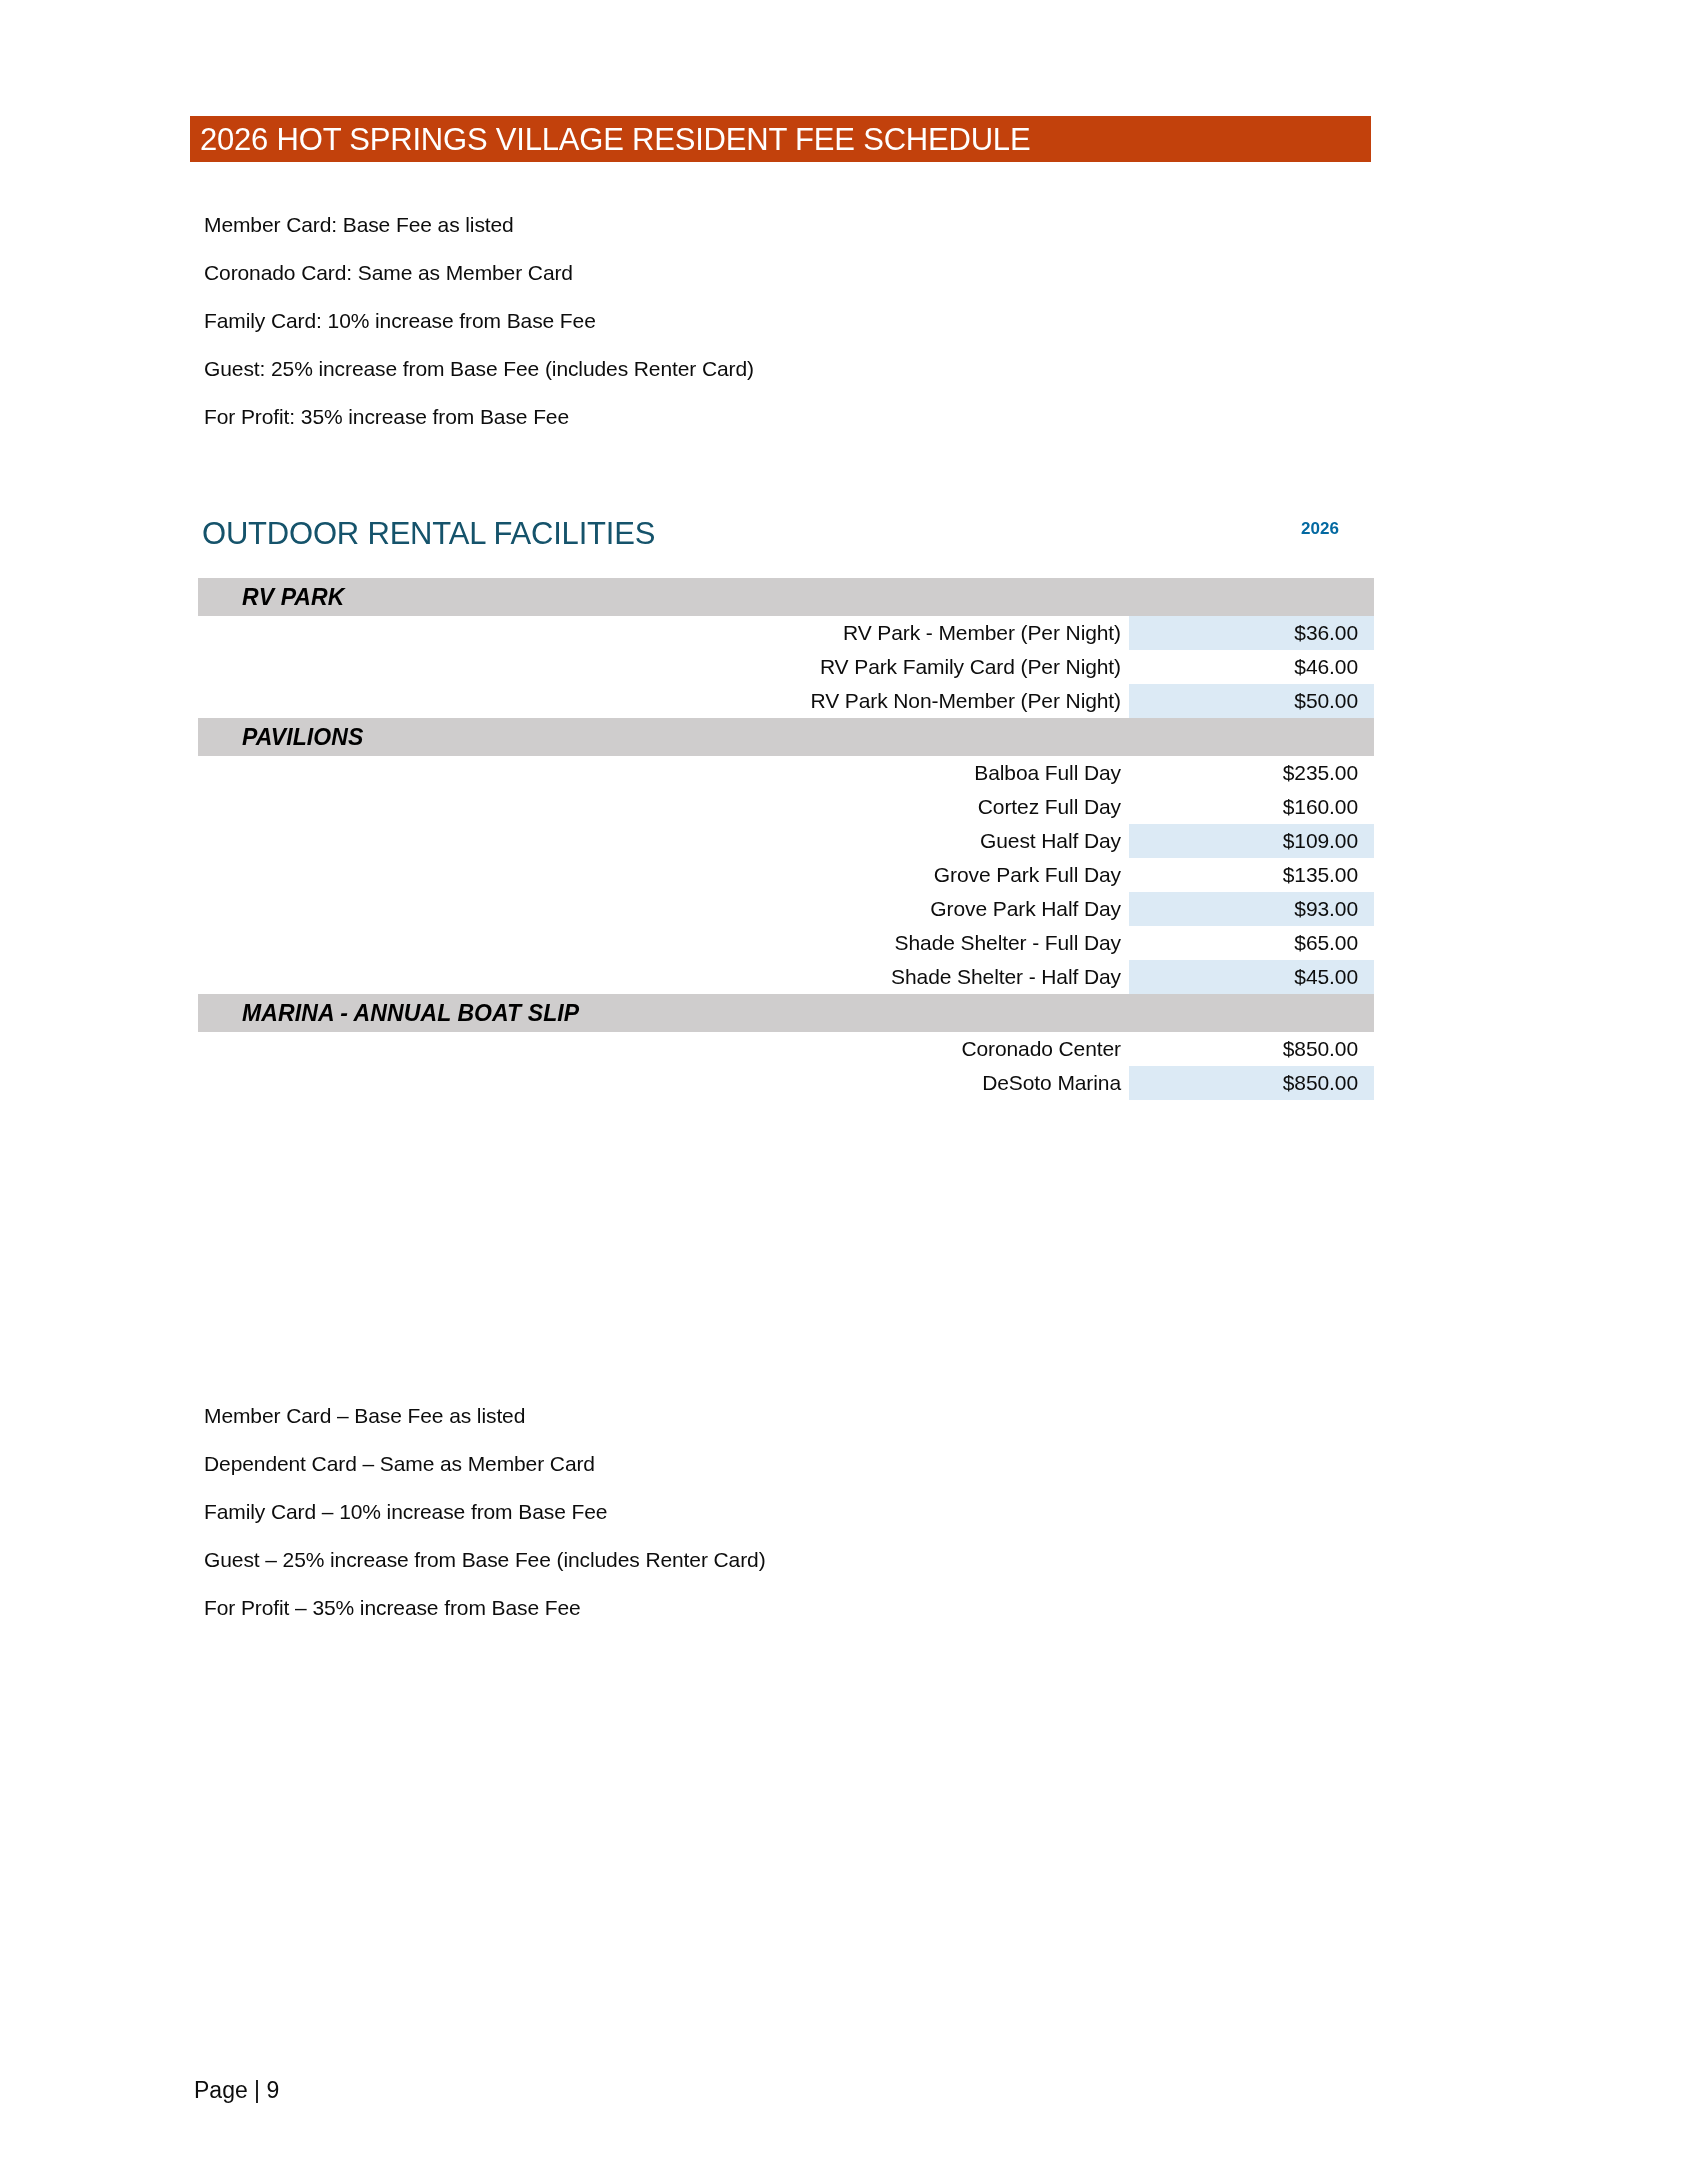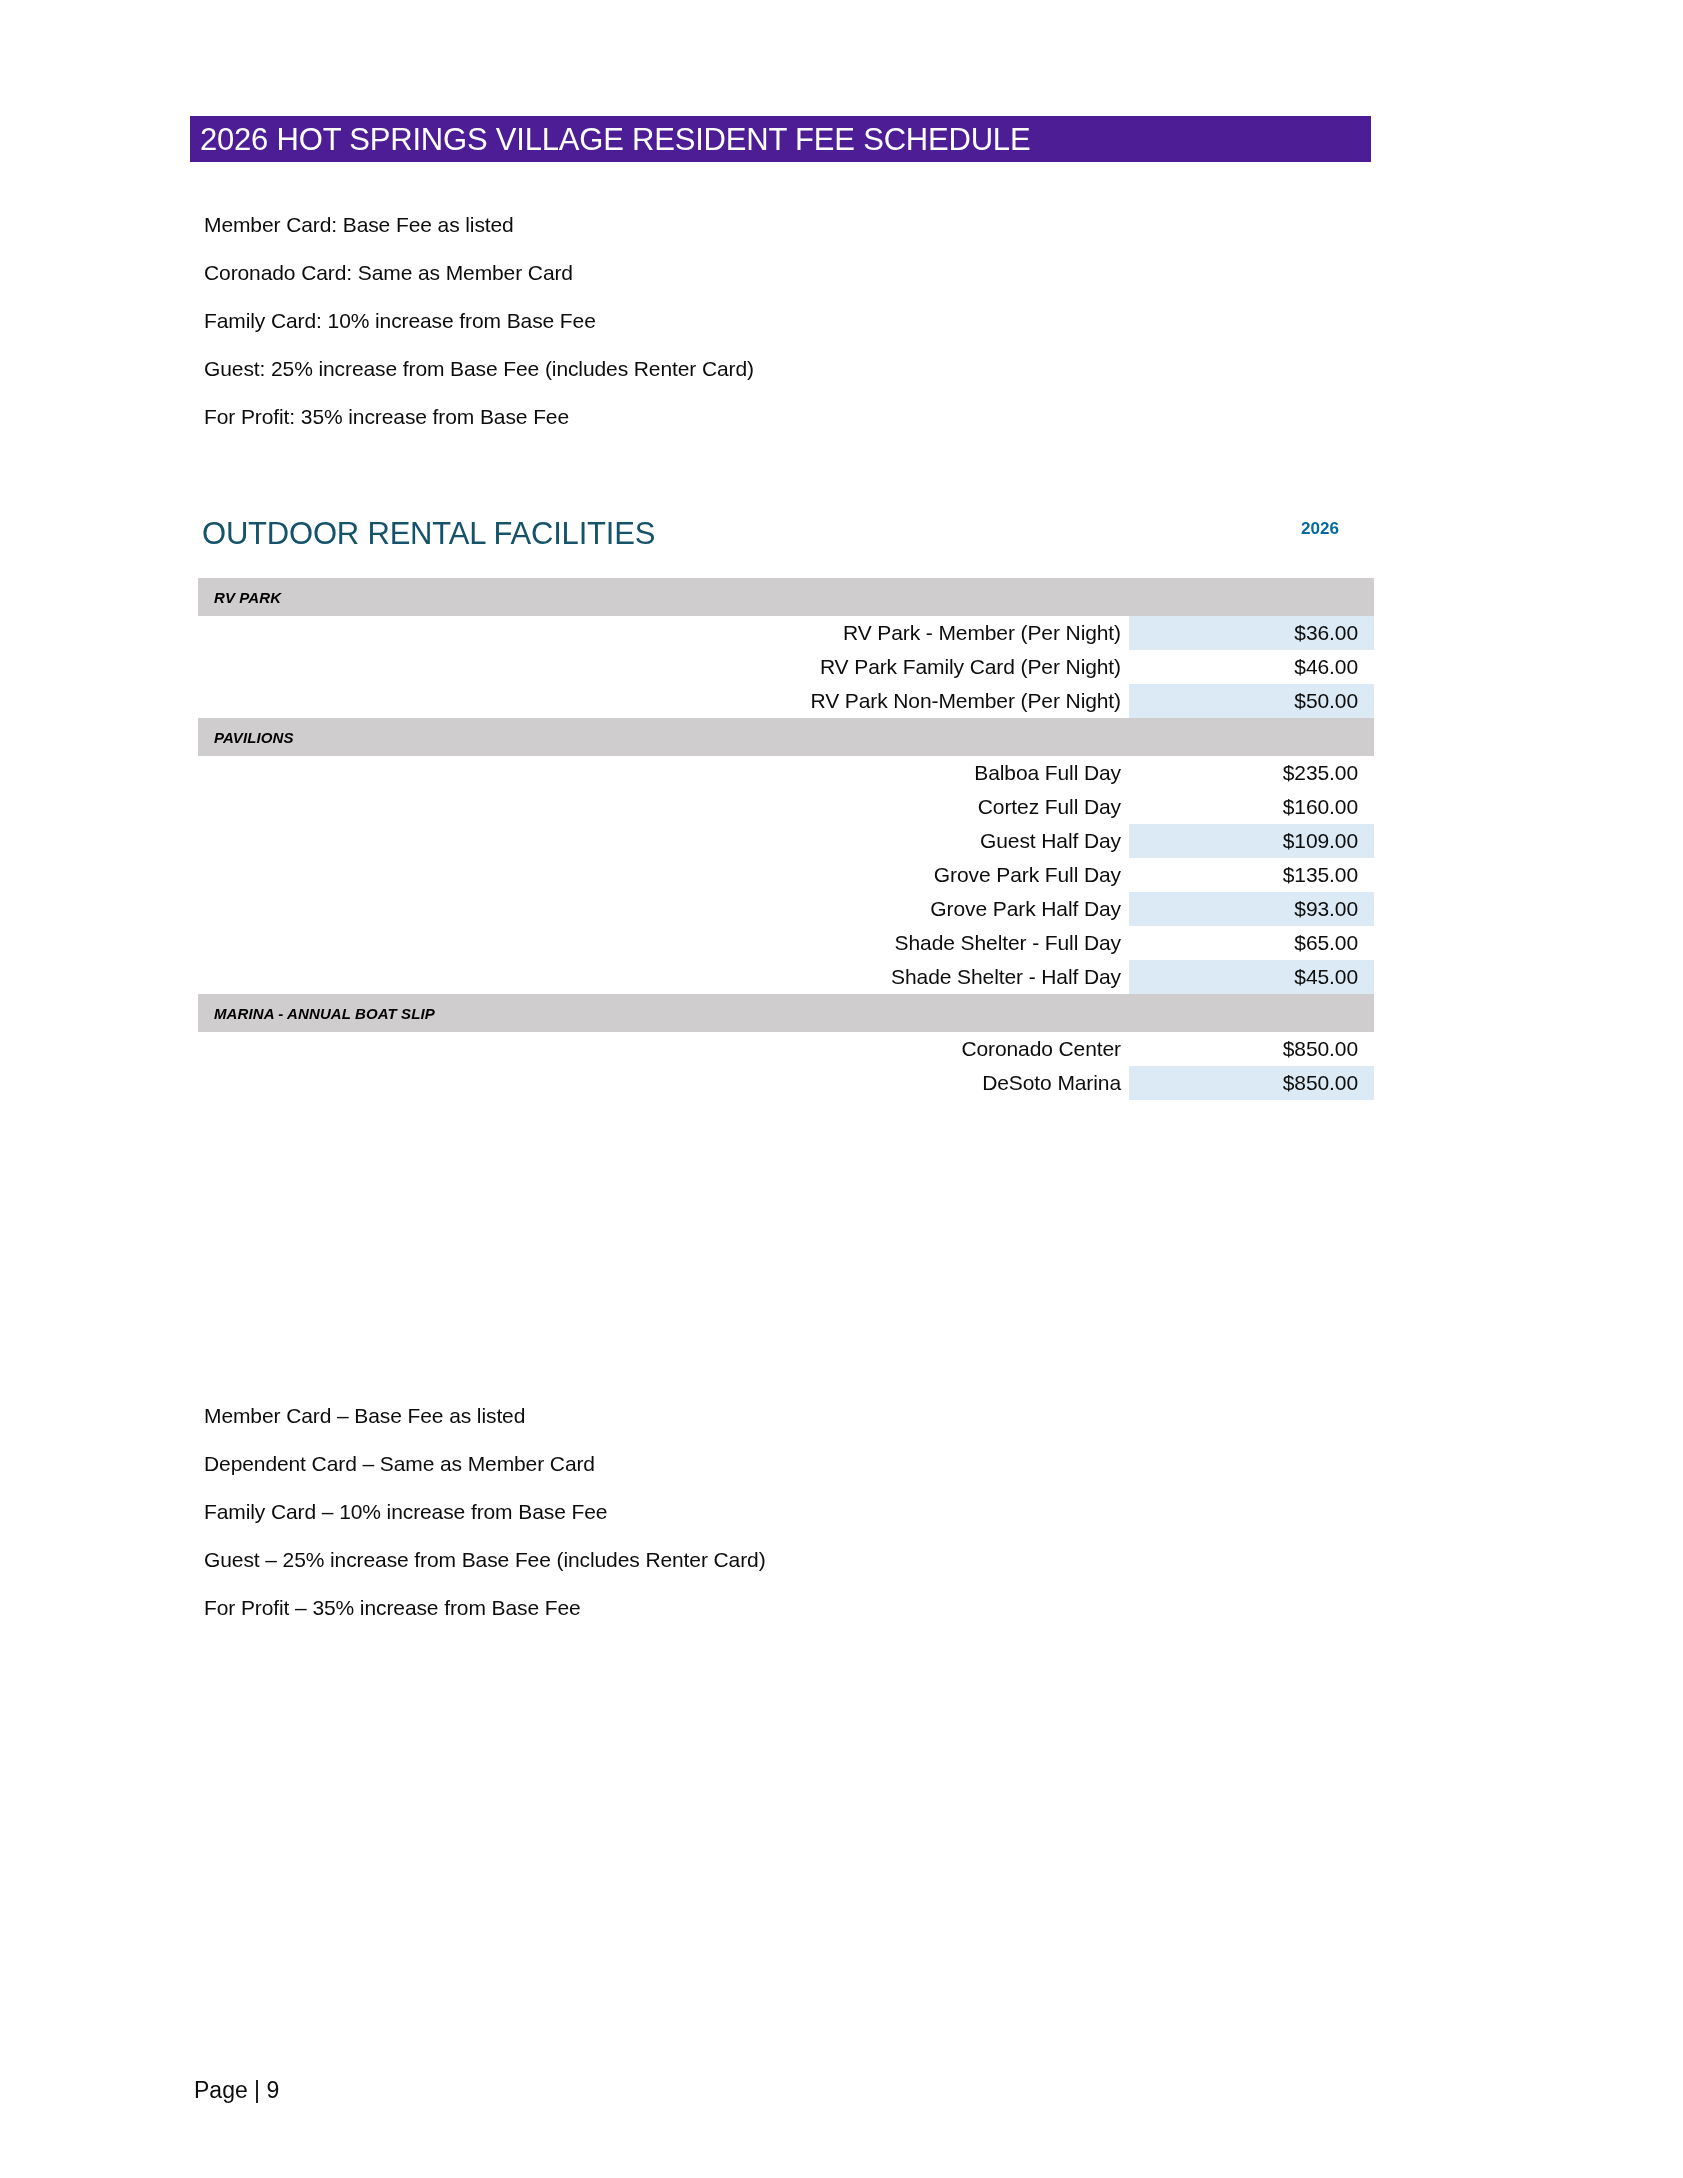--- a/index.html
+++ b/index.html
@@ -24,21 +24,21 @@
     background: #ffffff;
   }
 
   
   .title-banner {
     position: absolute;
     left: 190px;
     top: 116px;
     width: 1181px;
     height: 46px;
-    background: #4c1d95;
+    background: #c2410c;
     display: flex;
     align-items: center;
     box-sizing: border-box;
     padding-left: 10px;
   }
   .title-banner .title-text {
     color: #ffffff;
     font-size: 31px;
     font-weight: 400;
     letter-spacing: -0.2px;
@@ -108,25 +108,25 @@
     margin: 0;
     vertical-align: middle;
     border: none;
   }
 
   tr.group-row td {
     background: #CFCDCD;
     height: 38px;
   }
   tr.group-row .group-name {
-    font-size: 15px;
+    font-size: 23px;
     font-weight: bold;
     font-style: italic;
     color: #000000;
-    padding-left: 16px;
+    padding-left: 44px;
     letter-spacing: 0.1px;
     white-space: nowrap;
   }
 
   tr.item-row td {
     height: 34px;
   }
   tr.item-row .item-label {
     text-align: right;
     font-size: 21px;

